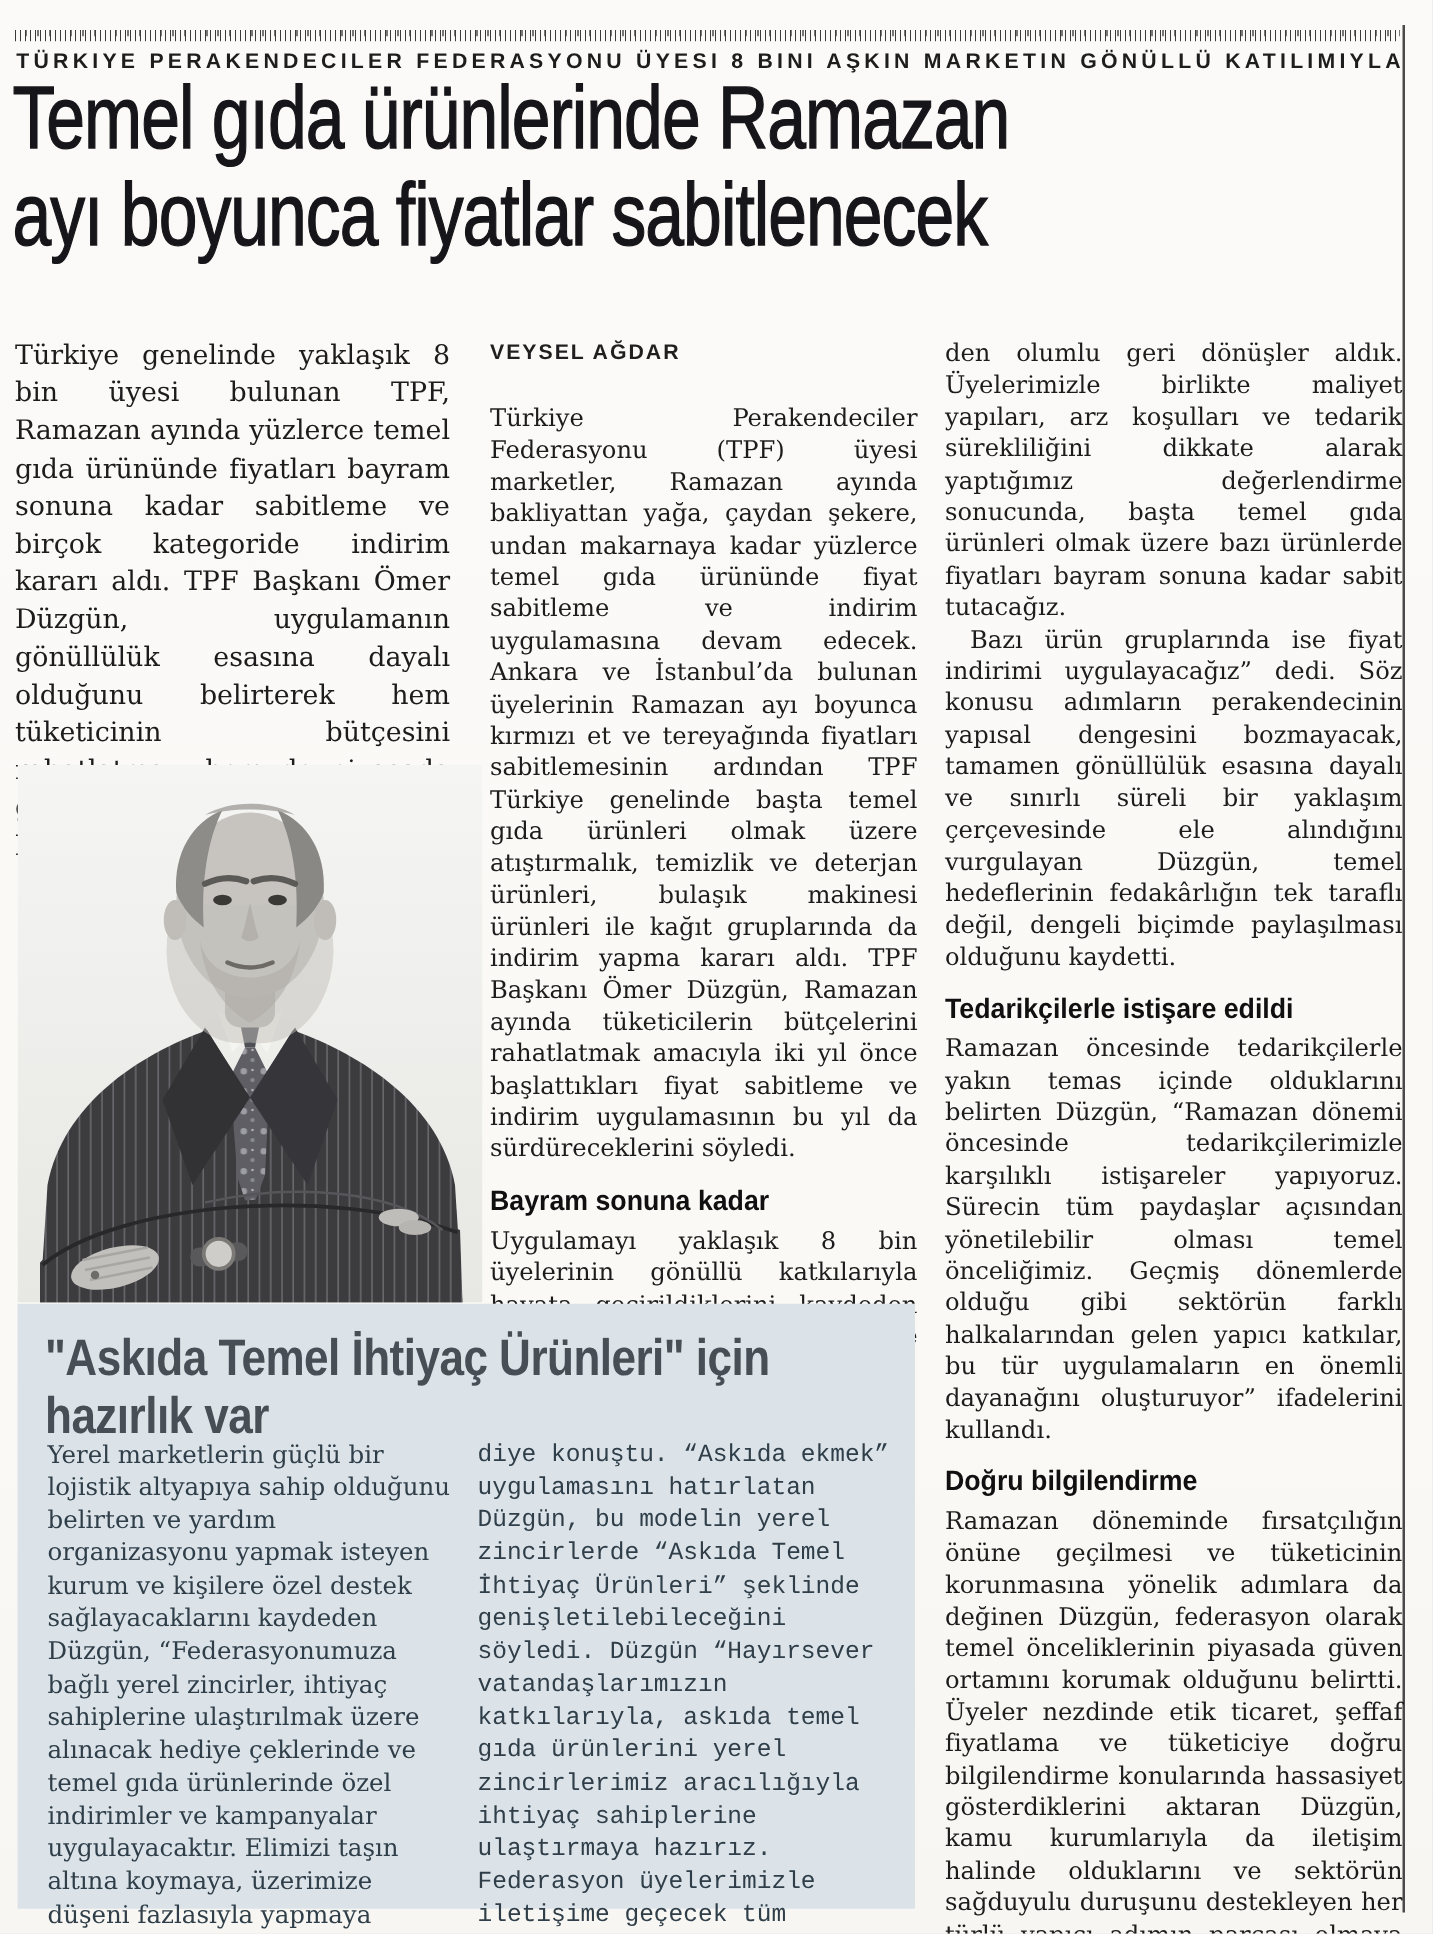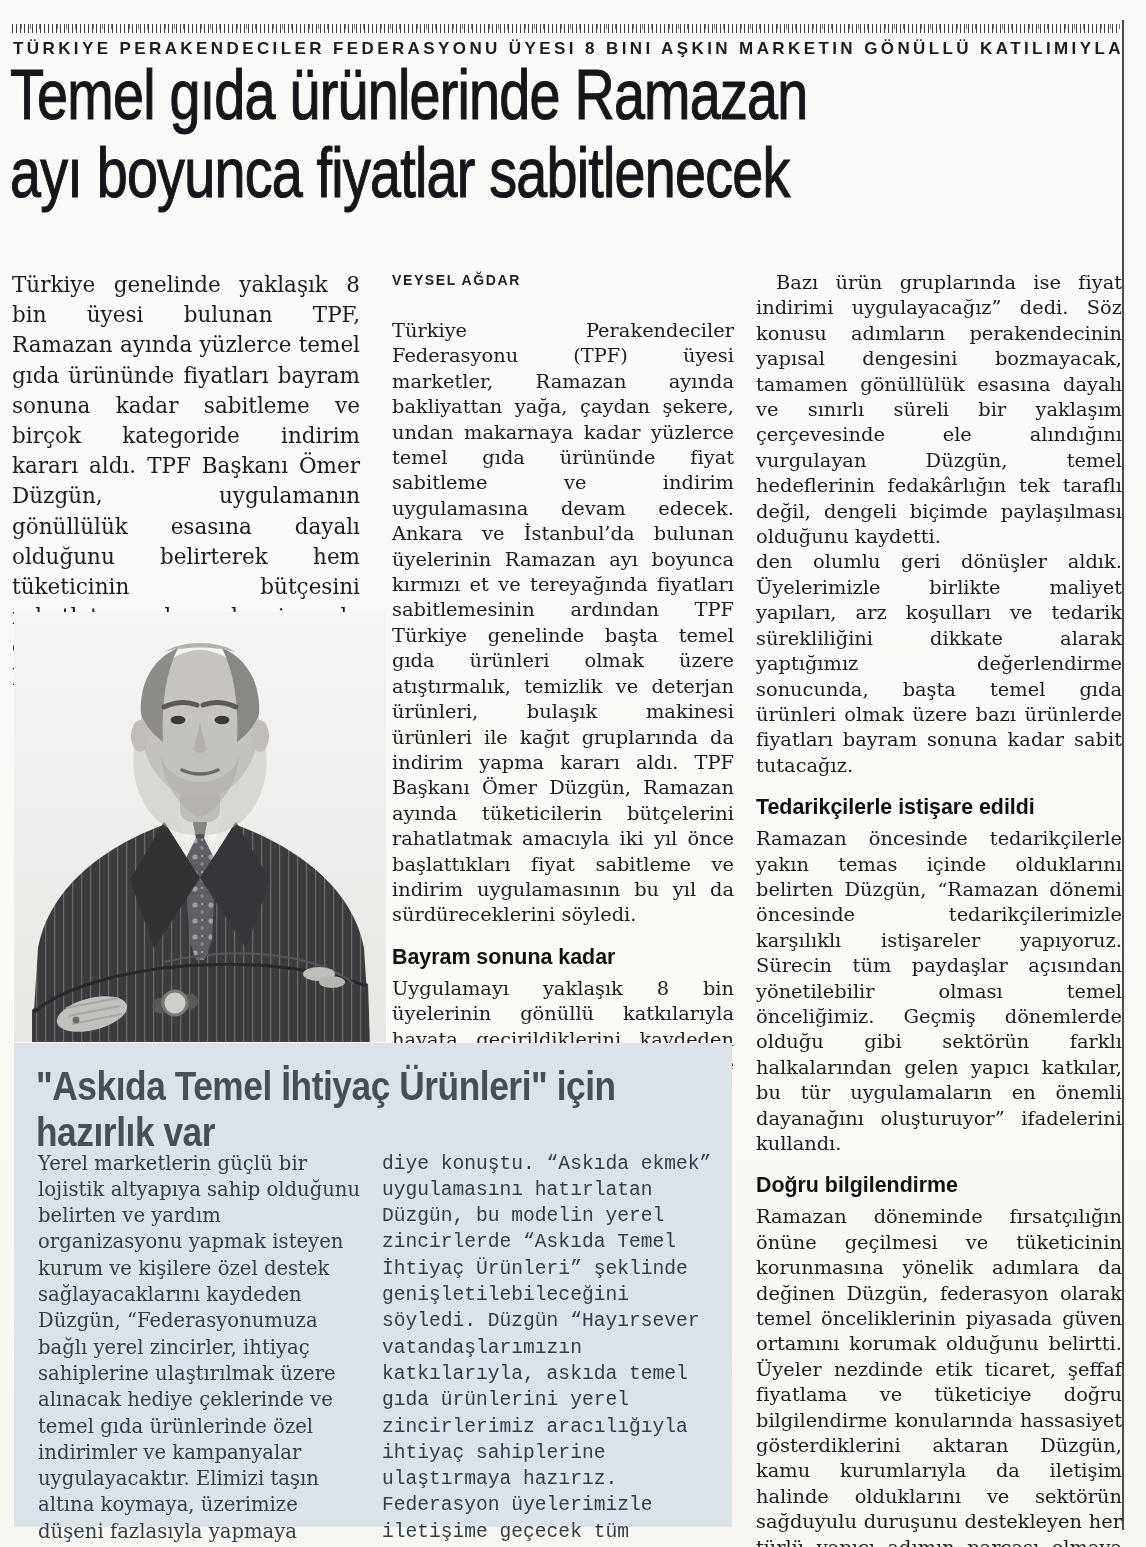--- a/index.html
+++ b/index.html
@@ -27,21 +27,21 @@
     font-size:71px; line-height:78px; letter-spacing:-1px;
   }
   .col { position:absolute; top:270px; }
   .col-1 { left:12px;  width:348px; font-size:21.5px; line-height:30.2px; text-align:justify; }
   .col-2 { left:392px; width:342px; }
   .col-3 { left:756px; width:366px; }
   .body-text { font-size:19.4px; line-height:25.4px; text-align:justify; margin:0; }
   .indent { text-indent:20px; }
   .byline {
     font-family:"Liberation Sans", sans-serif; font-weight:bold;
-    font-size:14px; letter-spacing:1.6px; color:#1f1f1f; margin:2px 0 30px 0;
+    font-size:17px; letter-spacing:1.6px; color:#1f1f1f; margin:2px 0 30px 0;
   }
   .subhead {
     font-family:"Liberation Sans", sans-serif; font-weight:bold;
     font-size:22.5px; color:#101010; margin:16px 0 6px 0;
     transform:scaleX(.95); transform-origin:left;
   }
   .photo { position:absolute; left:14px; top:612px; width:372px; height:430px; }
   .info-box {
     position:absolute; left:14px; top:1043px; width:718px; height:484px;
     background:#dbe3e9;
@@ -83,22 +83,22 @@
   </div>
 
   <div class="col col-2">
     <div class="byline">VEYSEL AĞDAR</div>
     <p class="body-text">Türkiye Perakendeciler Federasyonu (TPF) üyesi marketler, Ramazan ayında bakliyattan yağa, çaydan şekere, undan makarnaya kadar yüzlerce temel gıda ürününde fiyat sabitleme ve indirim uygulamasına devam edecek. Ankara ve İstanbul’da bulunan üyelerinin Ramazan ayı boyunca kırmızı et ve tereyağında fiyatları sabitlemesinin ardından TPF Türkiye genelinde başta temel gıda ürünleri olmak üzere atıştırmalık, temizlik ve deterjan ürünleri, bulaşık makinesi ürünleri ile kağıt gruplarında da indirim yapma kararı aldı. TPF Başkanı Ömer Düzgün, Ramazan ayında tüketicilerin bütçelerini rahatlatmak amacıyla iki yıl önce başlattıkları fiyat sabitleme ve indirim uygulamasının bu yıl da sürdüreceklerini söyledi.</p>
     <div class="subhead">Bayram sonuna kadar</div>
     <p class="body-text">Uygulamayı yaklaşık 8 bin üyelerinin gönüllü katkılarıyla hayata geçirildiklerini kaydeden Düzgün, “kampanya süresince tüketiciler-</p>
   </div>
 
   <div class="col col-3">
+    <p class="body-text">den olumlu geri dönüşler aldık. Üyelerimizle birlikte maliyet yapıları, arz koşulları ve tedarik sürekliliğini dikkate alarak yaptığımız değerlendirme sonucunda, başta temel gıda ürünleri olmak üzere bazı ürünlerde fiyatları bayram sonuna kadar sabit tutacağız.</p>
     <p class="body-text indent">Bazı ürün gruplarında ise fiyat indirimi uygulayacağız” dedi. Söz konusu adımların perakendecinin yapısal dengesini bozmayacak, tamamen gönüllülük esasına dayalı ve sınırlı süreli bir yaklaşım çerçevesinde ele alındığını vurgulayan Düzgün, temel hedeflerinin fedakârlığın tek taraflı değil, dengeli biçimde paylaşılması olduğunu kaydetti.</p>
-    <p class="body-text">den olumlu geri dönüşler aldık. Üyelerimizle birlikte maliyet yapıları, arz koşulları ve tedarik sürekliliğini dikkate alarak yaptığımız değerlendirme sonucunda, başta temel gıda ürünleri olmak üzere bazı ürünlerde fiyatları bayram sonuna kadar sabit tutacağız.</p>
     <div class="subhead">Tedarikçilerle istişare edildi</div>
     <p class="body-text">Ramazan öncesinde tedarikçilerle yakın temas içinde olduklarını belirten Düzgün, “Ramazan dönemi öncesinde tedarikçilerimizle karşılıklı istişareler yapıyoruz. Sürecin tüm paydaşlar açısından yönetilebilir olması temel önceliğimiz. Geçmiş dönemlerde olduğu gibi sektörün farklı halkalarından gelen yapıcı katkılar, bu tür uygulamaların en önemli dayanağını oluşturuyor” ifadelerini kullandı.</p>
     <div class="subhead">Doğru bilgilendirme</div>
     <p class="body-text">Ramazan döneminde fırsatçılığın önüne geçilmesi ve tüketicinin korunmasına yönelik adımlara da değinen Düzgün, federasyon olarak temel önceliklerinin piyasada güven ortamını korumak olduğunu belirtti. Üyeler nezdinde etik ticaret, şeffaf fiyatlama ve tüketiciye doğru bilgilendirme konularında hassasiyet gösterdiklerini aktaran Düzgün, kamu kurumlarıyla da iletişim halinde olduklarını ve sektörün sağduyulu duruşunu destekleyen her türlü yapıcı adımın parçası olmaya devam edeceklerini söyledi.</p>
   </div>
 
   <svg class="photo" viewBox="0 0 372 430" aria-hidden="true">
     <defs>
       <pattern id="pinstripe" width="9" height="9" patternUnits="userSpaceOnUse">
         <rect width="9" height="9" fill="#3c3c3f"></rect>

